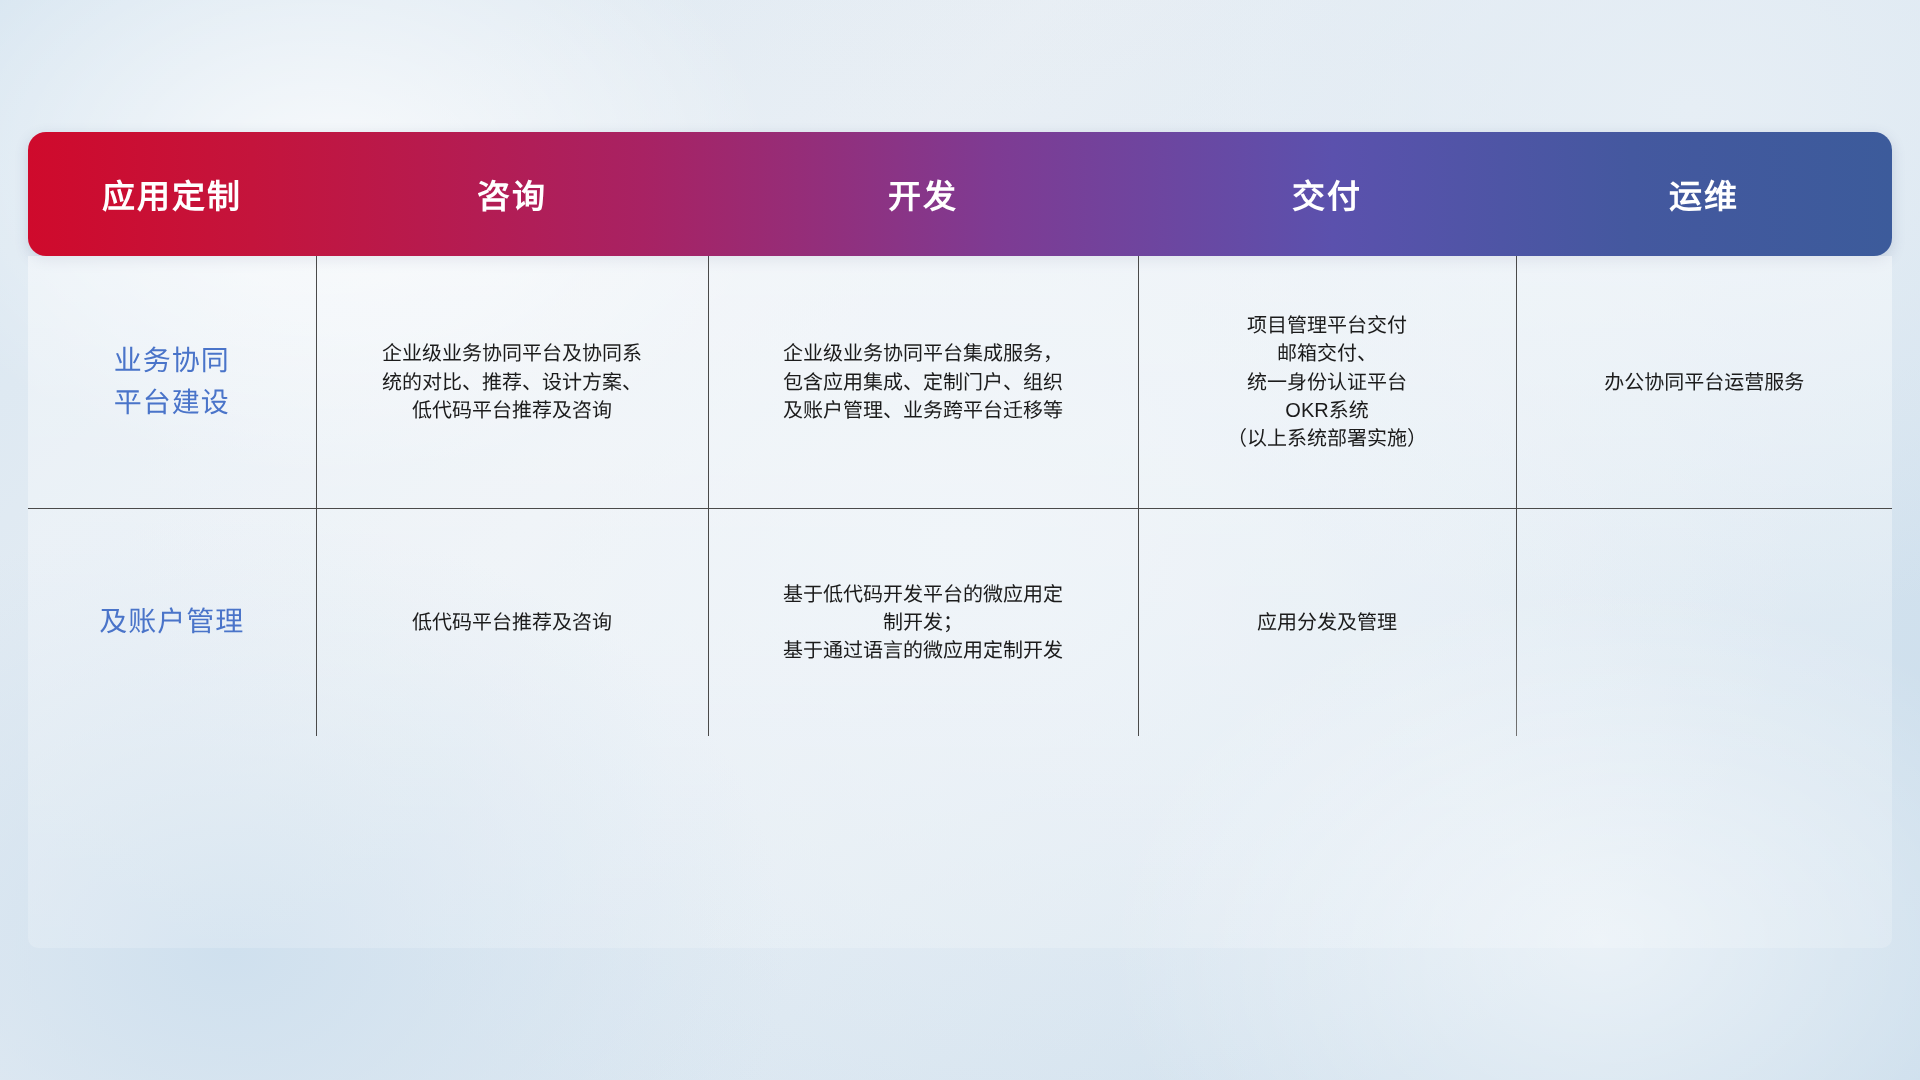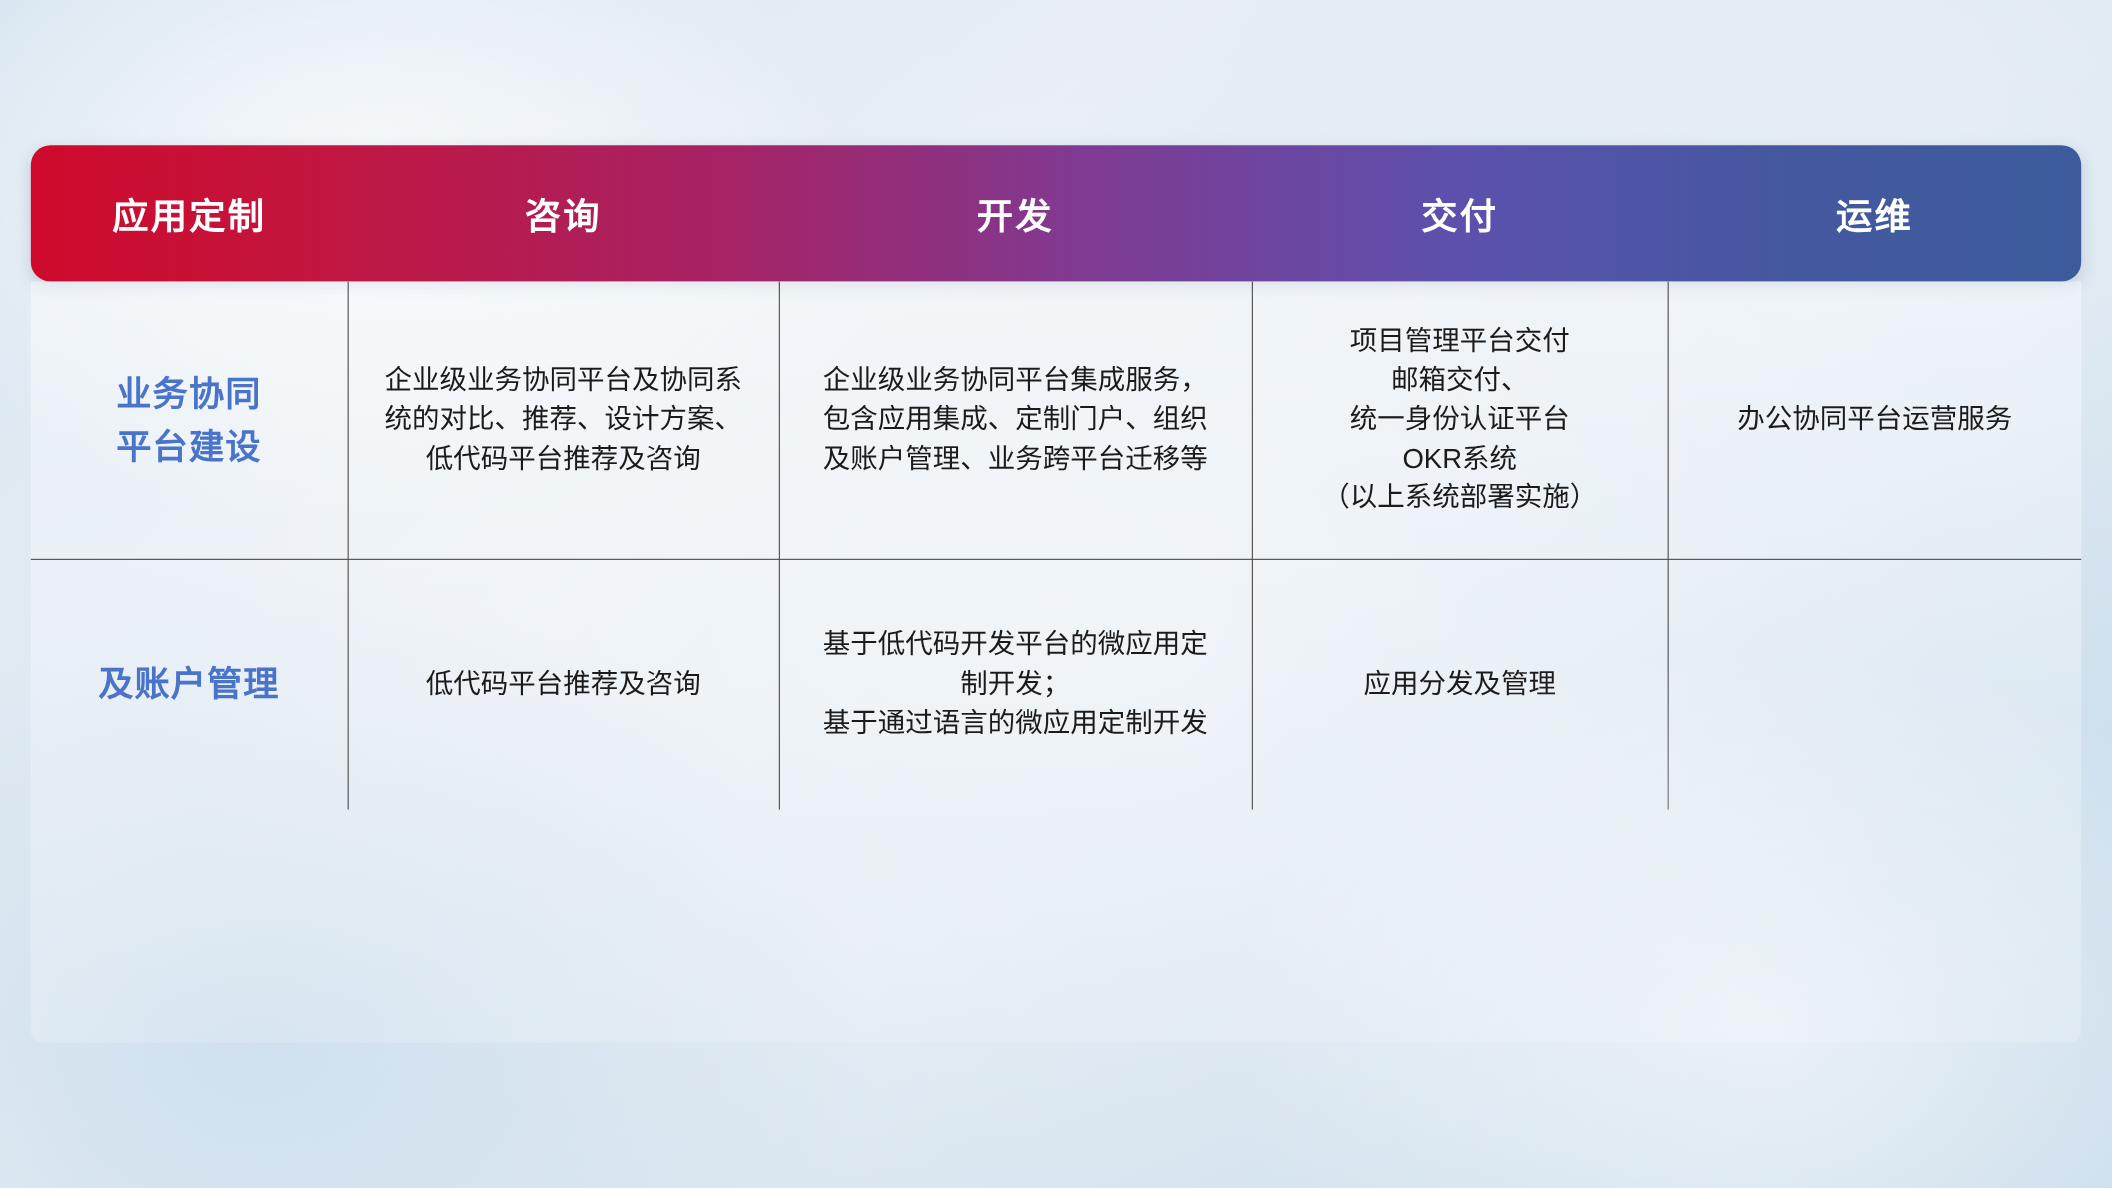--- a/index.html
+++ b/index.html
@@ -100,36 +100,36 @@
     height: 692px;
     background: linear-gradient(180deg, rgba(255,255,255,0.42) 0%, rgba(255,255,255,0.18) 100%);
     border-radius: 0 0 10px 10px;
   }
 
   tbody td {
     border: 1px solid #4a4a4a;
     vertical-align: middle;
     text-align: center;
     color: #1b1b1b;
-    font-size: 25px;
+    font-size: 20px;
     line-height: 1.42;
     padding: 14px 18px;
     position: relative;
   }
 
   
   tbody tr td:first-child { border-left: none; }
   tbody tr td:last-child { border-right: none; }
   tbody tr:first-child td { border-top: none; }
   tbody tr:last-child td { border-bottom: none; }
 
   td.cat {
     color: #4a74c9;
-    font-weight: bold;
-    font-size: 32px;
+    font-weight: normal;
+    font-size: 28px;
     letter-spacing: 1px;
     line-height: 1.5;
   }
 
   
   col.c0 { width: 288px; }
   col.c1 { width: 392px; }
   col.c2 { width: 430px; }
   col.c3 { width: 378px; }
   col.c4 { width: 376px; }

